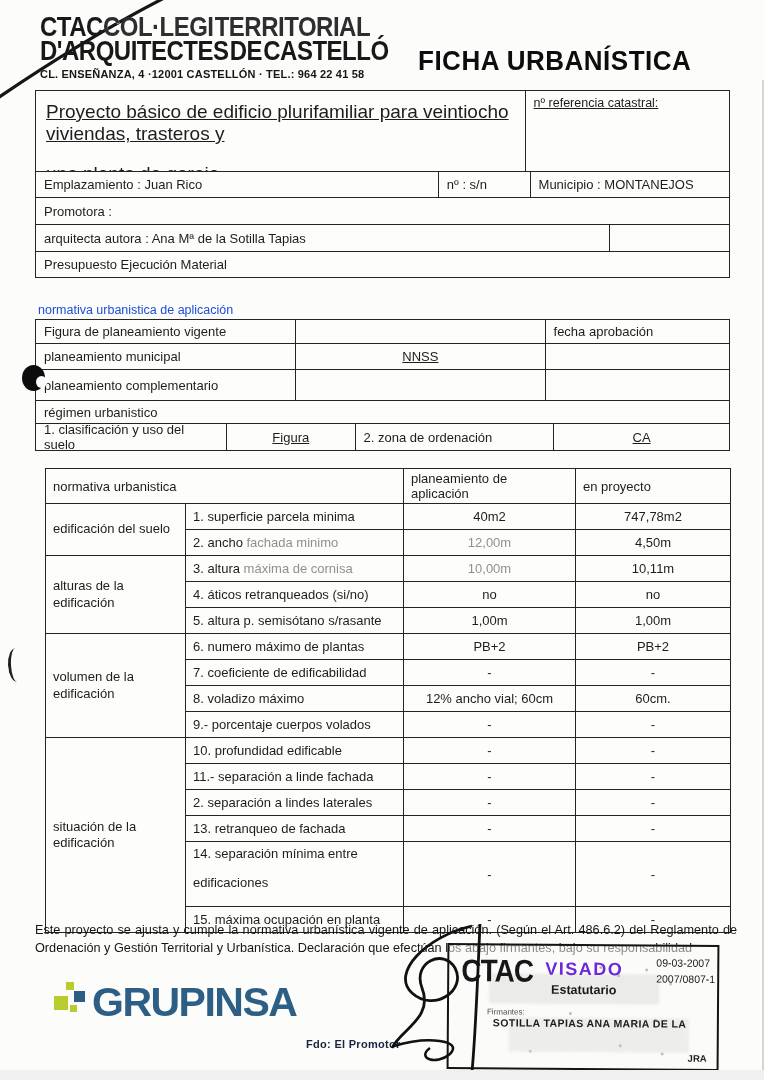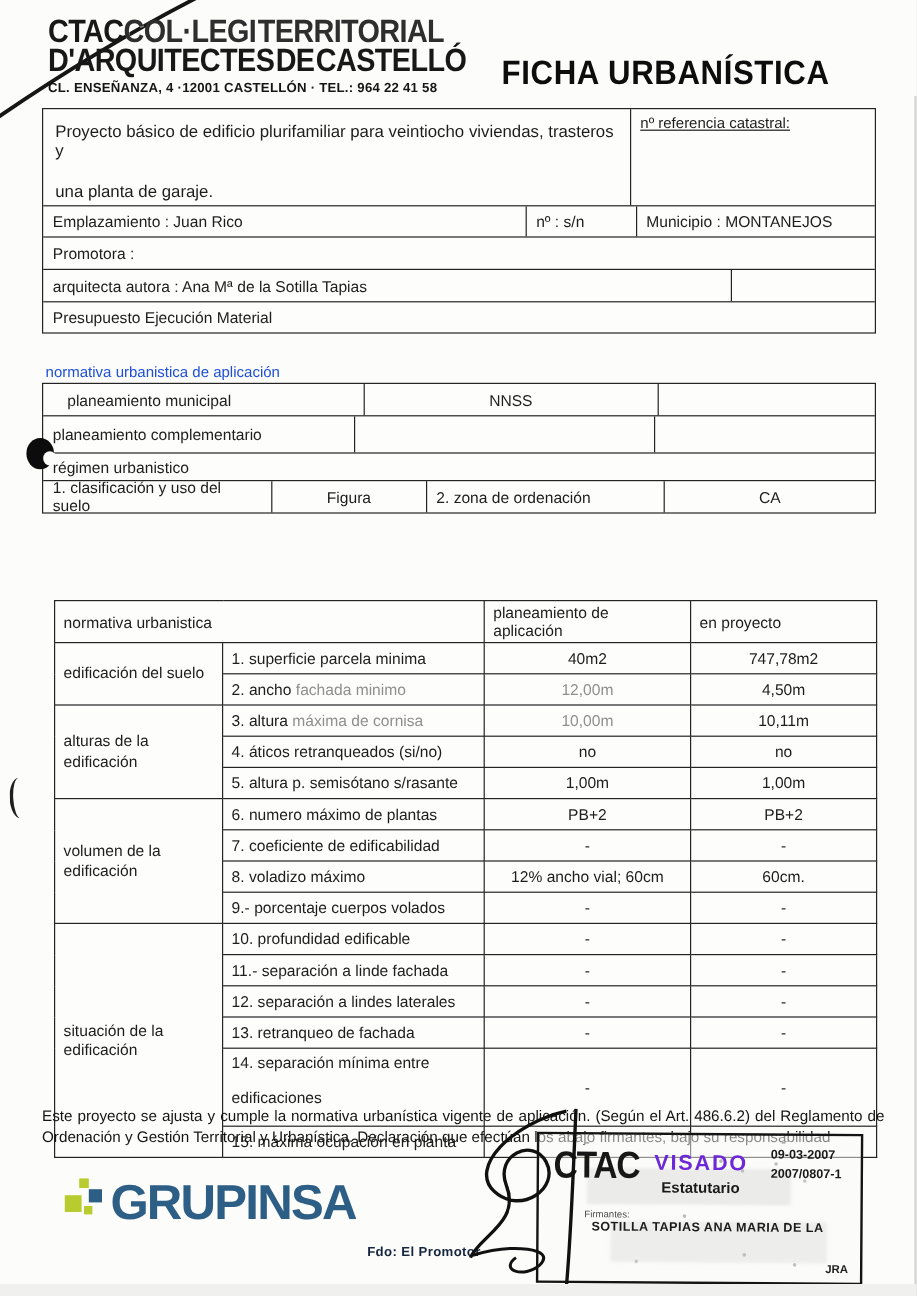--- a/index.html
+++ b/index.html
@@ -19,45 +19,45 @@
   .corner-line { position:absolute; left:0; top:0; }
 
   
   .box { position:absolute; border:1.6px solid #242424; box-sizing:border-box; background:rgba(255,255,255,0.35); }
   .trow { display:flex; border-top:1.6px solid #242424; box-sizing:border-box; }
   .trow:first-child { border-top:none; }
   .tcell { border-left:1.6px solid #242424; box-sizing:border-box; padding:4px 8px;
            font-size:13px; overflow:hidden; }
   .tcell:first-child { border-left:none; }
   .vcenter { display:flex; align-items:center; }
-  .ctr { justify-content:center; text-align:left; }
+  .ctr { justify-content:center; text-align:left;text-decoration:underline; }
 
   
   .t1 { left:35px; top:90px; width:695px; }
-  .t1 .desc-cell { width:490px; padding:10px 10px 6px 10px; font-size:14px; }
+  .t1 .desc-cell { width:490px; padding:10px 10px 6px 10px; font-size:19px;text-decoration:underline; }
   .t1 .desc-cell p { margin:0 0 18px 0; }
   .t1 .ref-cell { width:205px; font-size:12.5px; padding-top:5px;text-decoration:underline; }
   .t1 .r1 { height:80px; }
   .t1 .r2 { height:26px; } .t1 .r3 { height:27px; } .t1 .r4 { height:27px; } .t1 .r5 { height:26px; }
   .t1 .c-empl { width:403px; } .t1 .c-num { width:92px; } .t1 .c-muni { width:200px; }
   .t1 .c-arq { width:575px; } .t1 .c-arq-empty { width:120px; }
   .t1 .full { width:695px; }
 
   
   .sec-label { position:absolute; left:38px; top:303px; font-size:12.5px; color:#1d4ed8; }
   .t2 { left:35px; top:319px; width:695px; }
-  .t2 .r1 { height:23px; } .t2 .r2 { height:26px;margin-left:12px; } .t2 .r3 { height:31px; }
+  .t2 .r1 { height:23px; } .t2 .r2 { height:26px; } .t2 .r3 { height:31px; }
   .t2 .r4 { height:23px; } .t2 .r5 { height:27px; }
   .t2 .c1 { width:260px; } .t2 .c2 { width:250px; } .t2 .c3 { width:185px; }
   .t2 .d1 { width:200px; } .t2 .d2 { width:135px; } .t2 .d3 { width:209px; } .t2 .d4 { width:185px; }
   .t2 .full { width:695px; }
 
   
   .t3wrap { position:absolute; left:45px; top:468px; }
-  table.t3 { border-collapse:collapse; table-layout:fixed; width:685px; background:rgba(255,255,255,0.35);margin-top:32px; }
+  table.t3 { border-collapse:collapse; table-layout:fixed; width:685px; background:rgba(255,255,255,0.35); }
   table.t3 td { border:1.6px solid #242424; font-size:13px; padding:2px 7px; height:26px; box-sizing:border-box; }
   table.t3 tr.head td { height:26px; }
   table.t3 td.grp { vertical-align:middle; line-height:1.25; }
   table.t3 td.val { text-align:center; }
   table.t3 tr.tall td { height:58px; }
   table.t3 tr.tall td.lab2 { vertical-align:top; padding-top:4px; }
   table.t3 tr.tall td.lab2 div { margin-bottom:14px; }
   .faint { color:#8f8f8f; }
 
   
@@ -86,21 +86,21 @@
   .stamp .ghost2 { position:absolute; left:60px; top:72px; width:180px; height:34px;
                    background:rgba(150,150,150,0.14); filter:blur(1.5px); }
   .stamp .dots { position:absolute; left:150px; top:20px; width:3px; height:3px; border-radius:50%;
                  background:#b8b8b8;
                  box-shadow:18px 8px 0 #c0c0c0, 46px 2px 0 #bdbdbd, 70px 16px 0 #c4c4c4,
                             -30px 46px 0 #bcbcbc, 55px 52px 0 #c2c2c2, 20px 78px 0 #bfbfbf,
                             -70px 84px 0 #c6c6c6, 62px 86px 0 #c1c1c1; }
   .st-ctac { position:absolute; left:12px; top:8px; font-size:28px; font-weight:900; letter-spacing:-1px;
              color:#171717; transform:scaleY(1.12); transform-origin:left top; }
   .st-visado { position:absolute; left:96px; top:13px; font-size:18px; font-weight:900; letter-spacing:1.5px; color:#6d28d9; }
-  .st-dates { position:absolute; right:16px; top:9px; font-size:10.5px; font-weight:700; line-height:1.5; color:#1a1a1a; }
+  .st-dates { position:absolute; right:2px; top:9px; font-size:10.5px; font-weight:400; line-height:1.5; color:#1a1a1a; }
   .st-estat { position:absolute; left:102px; top:37px; font-size:12.5px; font-weight:800; color:#1a1a1a; }
   .st-firml { position:absolute; left:38px; top:62px; font-size:8px; color:#4a4a4a; }
   .st-firm  { position:absolute; left:44px; top:71px; font-size:10.5px; font-weight:800; letter-spacing:0.4px; color:#1c1c1c; }
   .st-jra   { position:absolute; right:10px; bottom:5px; font-size:9.5px; font-weight:700; color:#222; }
   .signature { position:absolute; left:372px; top:918px; }
 
   
   .hole-punch { position:absolute; left:22px; top:365px; width:23px; height:26px;
                 background:#0c0c0c; border-radius:50%; }
   .hole-punch::after { content:""; position:absolute; right:-2px; bottom:3px; width:11px; height:12px;
@@ -148,20 +148,25 @@
       <div class="tcell c-arq vcenter">arquitecta autora :   Ana Mª de la Sotilla Tapias</div>
       <div class="tcell c-arq-empty"></div>
     </div>
     <div class="trow r5">
       <div class="tcell full vcenter">Presupuesto Ejecución Material</div>
     </div>
   </div>
 
   <div class="sec-label">normativa urbanistica de aplicación</div>
   <div class="box t2">
+    <div class="trow r1">
+      <div class="tcell c1 vcenter">Figura de planeamiento vigente</div>
+      <div class="tcell c2"></div>
+      <div class="tcell c3 vcenter">fecha aprobación</div>
+    </div>
     <div class="trow r2">
       <div class="tcell c1 vcenter">planeamiento municipal</div>
       <div class="tcell c2 vcenter ctr">NNSS</div>
       <div class="tcell c3"></div>
     </div>
     <div class="trow r3">
       <div class="tcell c1 vcenter">planeamiento complementario</div>
       <div class="tcell c2"></div>
       <div class="tcell c3"></div>
     </div>
@@ -243,21 +248,21 @@
         <td>10. profundidad edificable</td>
         <td class="val">-</td>
         <td class="val">-</td>
       </tr>
       <tr>
         <td>11.- separación a linde fachada</td>
         <td class="val">-</td>
         <td class="val">-</td>
       </tr>
       <tr>
-        <td>12. separación a lindes laterales</td>
+        <td>2. separación a lindes laterales</td>
         <td class="val">-</td>
         <td class="val">-</td>
       </tr>
       <tr>
         <td>13. retranqueo de fachada</td>
         <td class="val">-</td>
         <td class="val">-</td>
       </tr>
       <tr class="tall">
         <td class="lab2">

